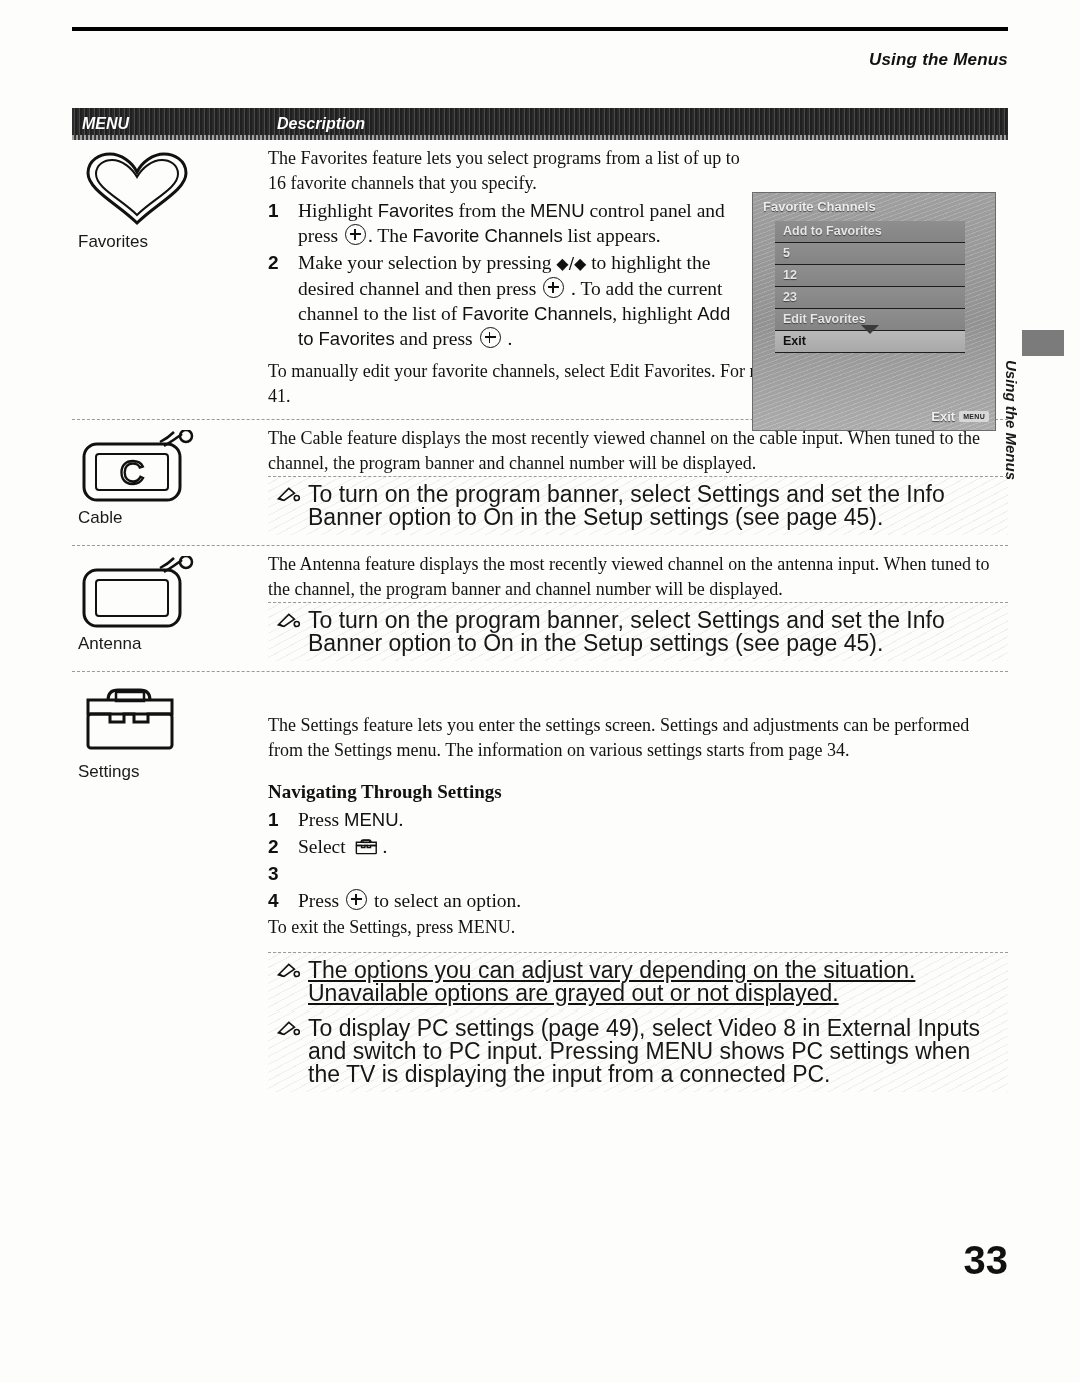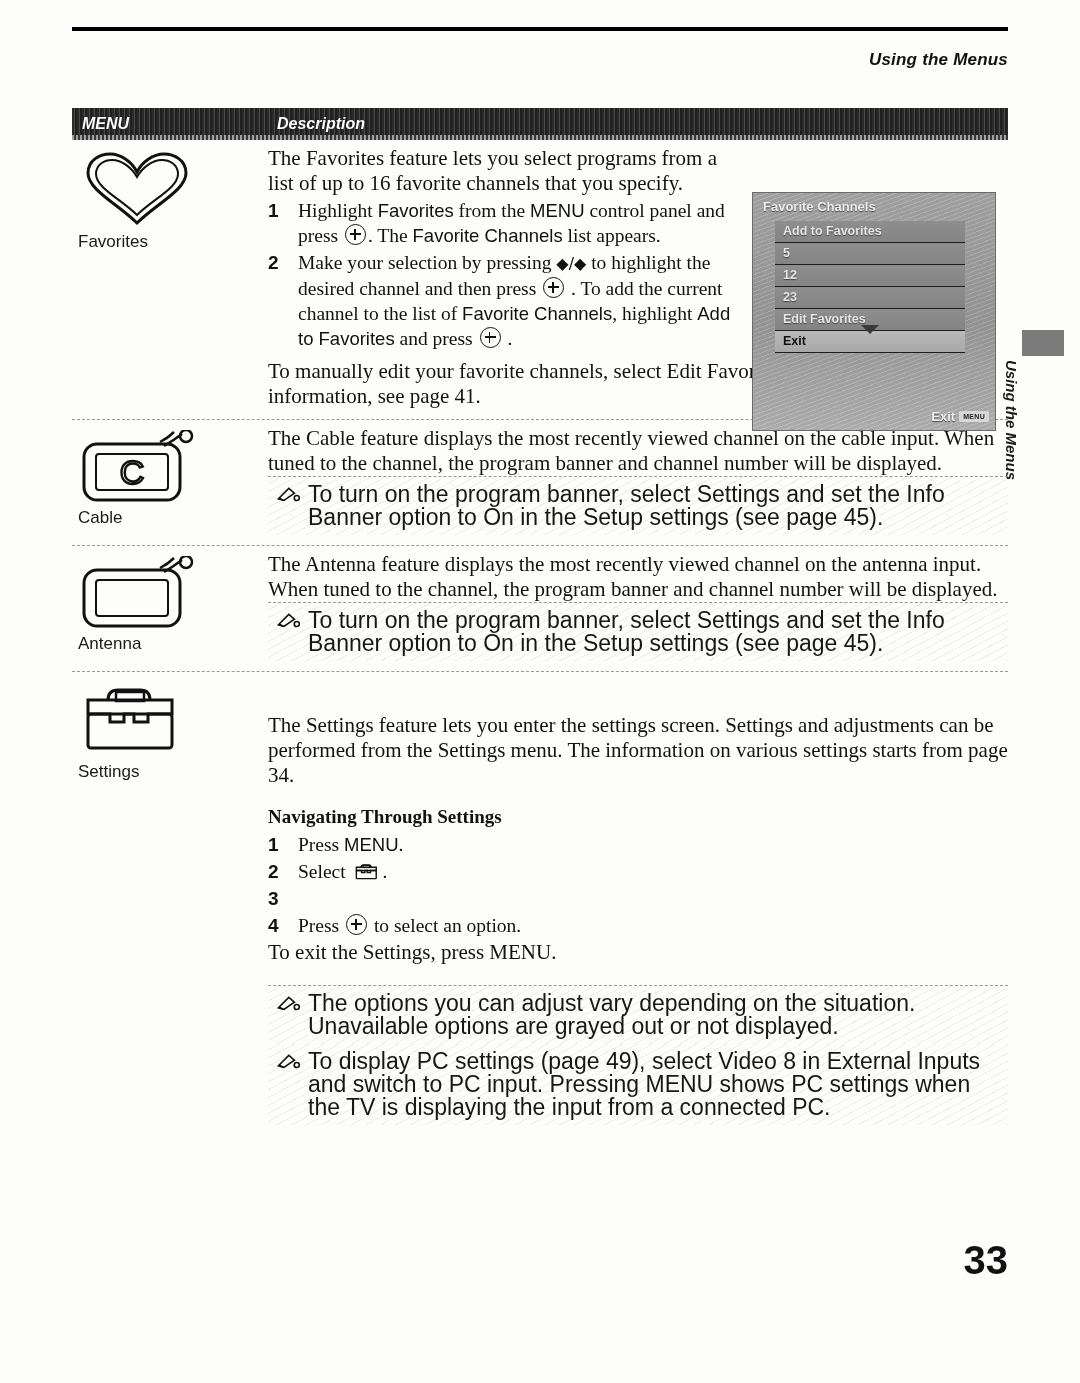--- a/index.html
+++ b/index.html
@@ -70,21 +70,21 @@
 
   .icon-wrap{display:flex;flex-direction:column;align-items:flex-start;padding-left:6px;}
   .icon-label{
     font-family:"Liberation Sans", sans-serif;
     font-size:17px;color:#1a1a1a;margin-top:4px;
   }
 
   
   .p{
     font-family:"Liberation Serif", serif;
-    font-size:21px;line-height:25px;color:#121212;margin:0;
+    font-size:18px;line-height:25px;color:#121212;margin:0;
   }
   .p.narrow{max-width:478px;}
   .sans{font-family:"Liberation Sans", sans-serif;font-size:18.5px;}
 
   .steps{margin:0;padding:0;list-style:none;}
   .step{display:flex;align-items:flex-start;margin-top:2px;}
   .step-num{
     font-family:"Liberation Sans", sans-serif;
     font-weight:bold;font-size:19px;width:30px;flex:0 0 30px;
     line-height:25px;color:#111;
@@ -347,21 +347,21 @@
             <div class="step-num">3</div>
           </div>
           <div class="step">
             <div class="step-num">4</div>
             <div class="step-body wide">Press <span class="plus"></span> to select an option.</div>
           </div>
         </div>
 
         <p class="p" style="max-width:740px;margin-top:2px;">To exit the Settings, press MENU.</p>
 
-        <div class="note" style="margin-top:20px;">
+        <div class="note" style="margin-top:12px;text-decoration:underline;">
           <svg class="note-icon" viewBox="0 0 30 22">
             <path d="M3 17 L16 4 L23 10 L10 19 Z" fill="none" stroke="#111" stroke-width="2"></path>
             <path d="M4 16 L9 19" stroke="#111" stroke-width="2"></path>
             <circle cx="26" cy="16" r="3.2" fill="none" stroke="#111" stroke-width="2"></circle>
           </svg>
           <div class="note-txt">The options you can adjust vary depending on the situation. Unavailable options are grayed out or not displayed.</div>
         </div>
         <div class="note">
           <svg class="note-icon" viewBox="0 0 30 22">
             <path d="M3 17 L16 4 L23 10 L10 19 Z" fill="none" stroke="#111" stroke-width="2"></path>

